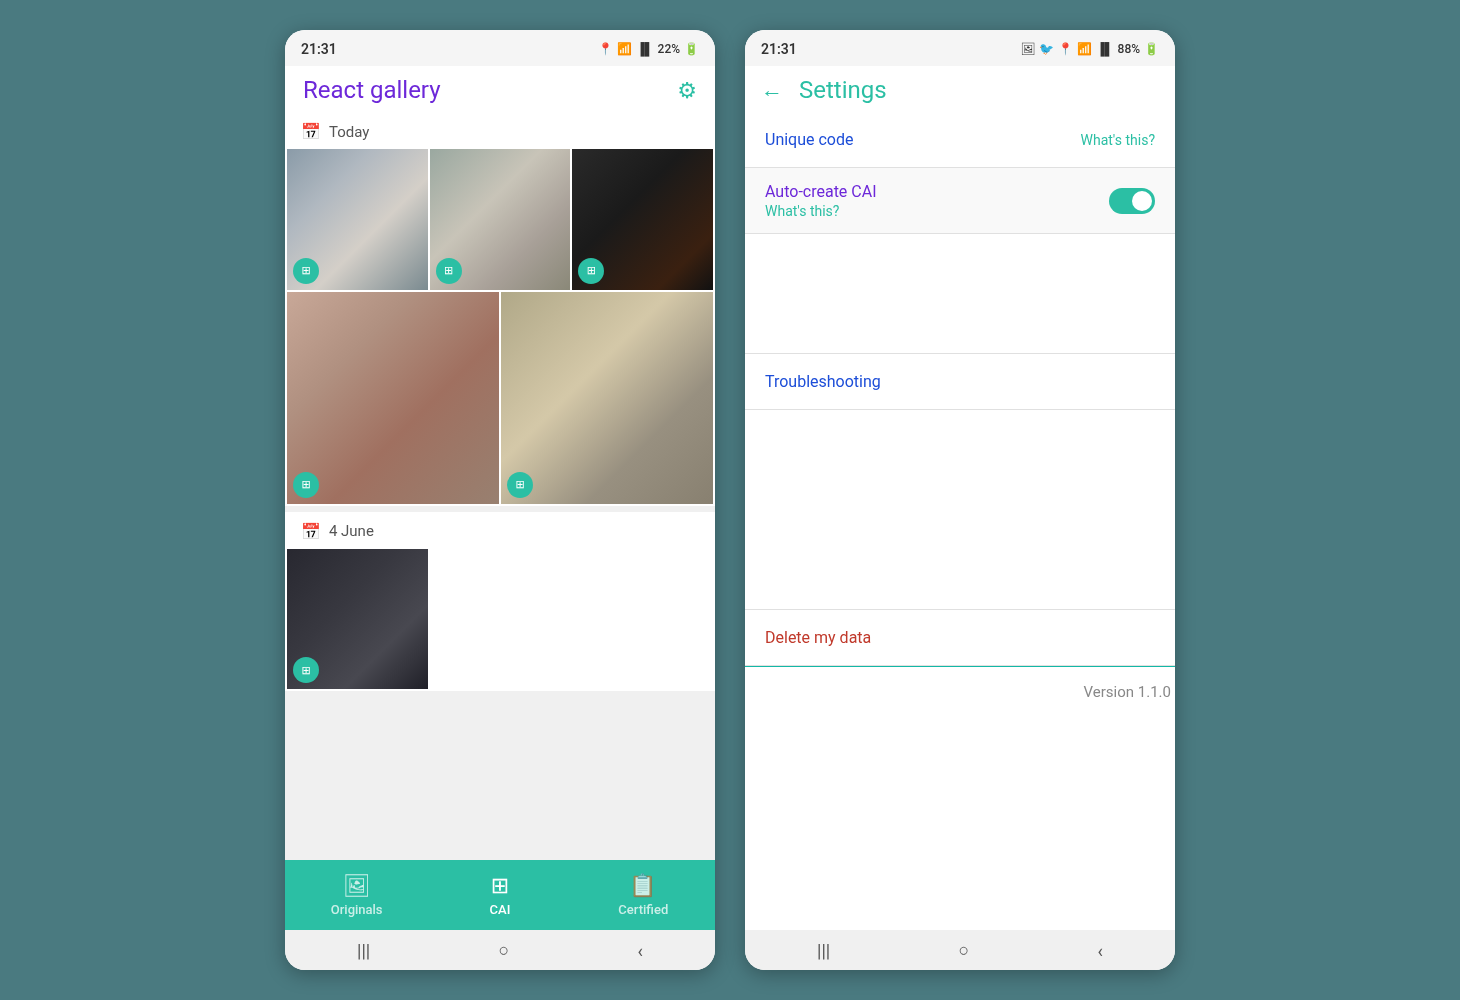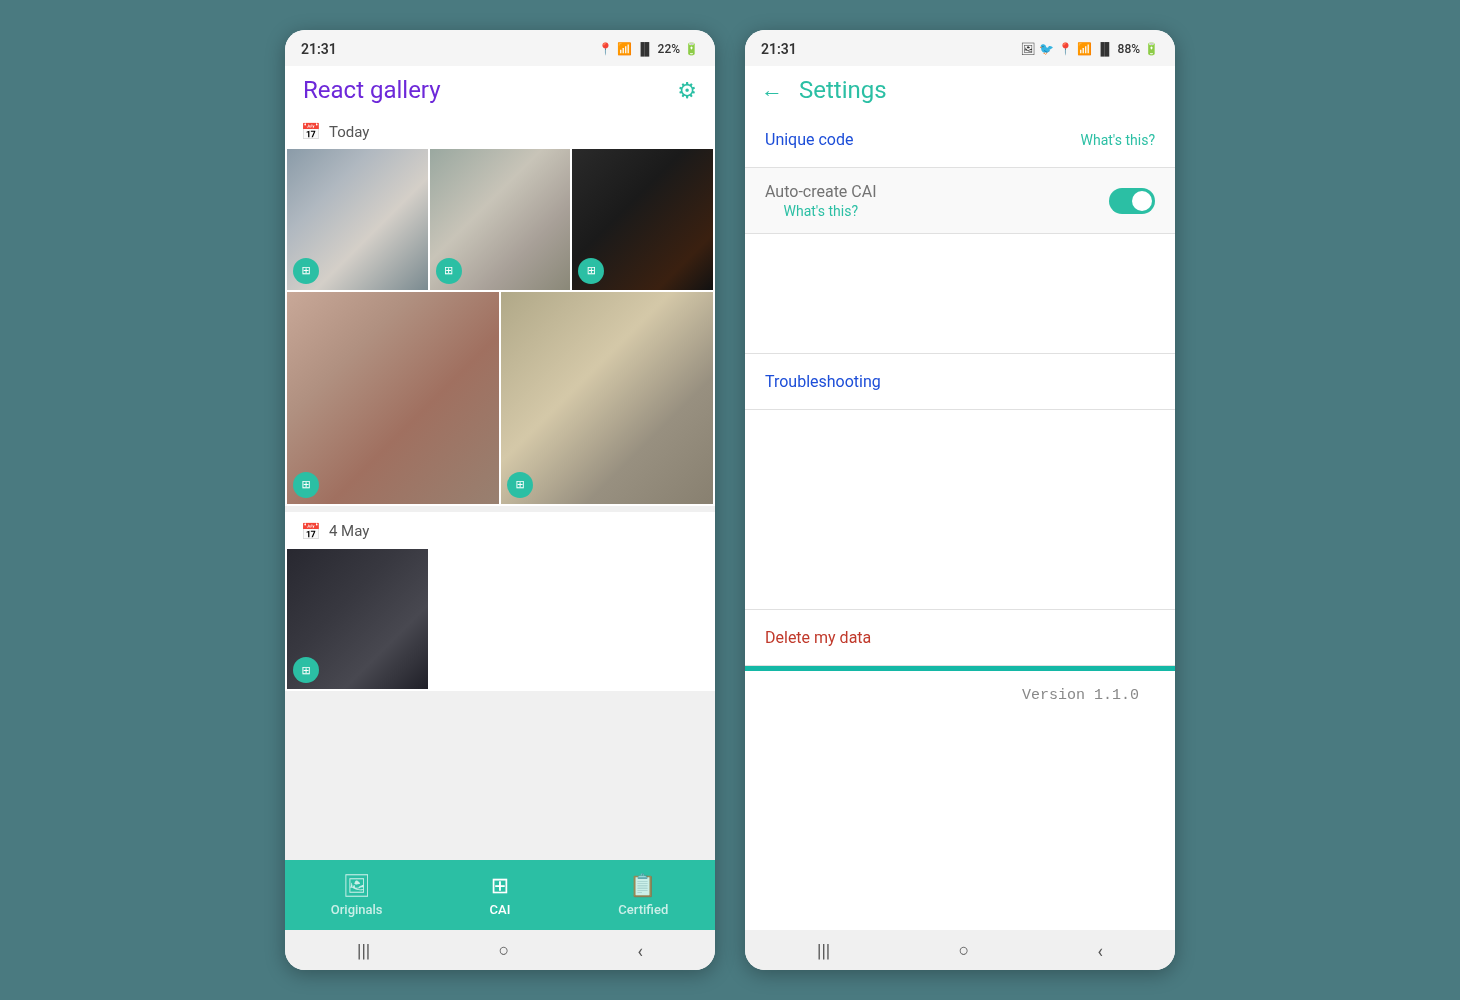--- a/index.html
+++ b/index.html
@@ -21,21 +21,20 @@
     }
     .phone {
       width: 430px;
       height: 940px;
       background: #fff;
       border-radius: 20px;
       overflow: hidden;
       display: flex;
       flex-direction: column;
       box-shadow: 0 4px 20px rgba(0,0,0,0.3);
-      text-align: center;
     }
     
     .status-bar {
       display: flex;
       justify-content: space-between;
       align-items: center;
       padding: 8px 16px 6px;
       background: #f5f5f5;
       font-size: 13px;
       font-weight: 500;
@@ -229,28 +228,27 @@
     }
     .auto-cai-row {
       display: flex;
       align-items: center;
       justify-content: space-between;
       padding: 14px 20px;
       border-bottom: 1px solid #e0e0e0;
       background: #f9f9f9;
     }
     .auto-cai-left { display: flex; flex-direction: column; gap: 2px; }
-    .auto-cai-label { font-size: 16px; color: #737373; }
+    .auto-cai-label { font-size: 16px; color: #6d28d9; }
     .auto-cai-link { color: #2bbfa4; font-size: 14px; cursor: pointer; }
     .version-row {
       display: flex;
       justify-content: flex-end;
-      padding: 16px 36px;
-      border-top: 5px solid #14b8a6;
-      font-family: Liberation Mono, monospace;
+      padding: 16px 4px;
+      border-top: 1px solid #14b8a6;
     }
     .version-text { color: #888; font-size: 15px; }
 
     
     .photo-1 { background: linear-gradient(135deg, #8a9ba8 0%, #b0b8c0 30%, #d4cfc8 60%, #7a8a90 100%); }
     .photo-2 { background: linear-gradient(135deg, #9aa8a0 0%, #c8c4b8 40%, #a8a098 70%, #8a8878 100%); }
     .photo-3 { background: linear-gradient(135deg, #2a2a2a 0%, #1a1a1a 40%, #3a2010 80%, #111 100%); }
     .photo-4 { background: linear-gradient(135deg, #c8a898 0%, #b09080 30%, #a07060 60%, #988070 100%); }
     .photo-5 { background: linear-gradient(135deg, #b0a888 0%, #d4c8a8 40%, #989080 70%, #888070 100%); }
     .photo-6 { background: linear-gradient(135deg, #282830 0%, #383840 40%, #484850 70%, #202028 100%); }
@@ -305,21 +303,21 @@
           </div>
           <div class="photo-cell photo-5">
             <div class="photo-overlay-icon">⊞</div>
           </div>
         </div>
       </div>
 
       <div class="date-section" style="margin-top:6px;">
         <div class="date-label">
           <span class="date-label-icon">📅</span>
-          <span>4 May</span>
+          <span>4 June</span>
         </div>
         <div class="photo-grid">
           <div class="photo-cell photo-6">
             <div class="photo-overlay-icon">⊞</div>
           </div>
         </div>
       </div>
     </div>
 
     <div class="bottom-nav">

